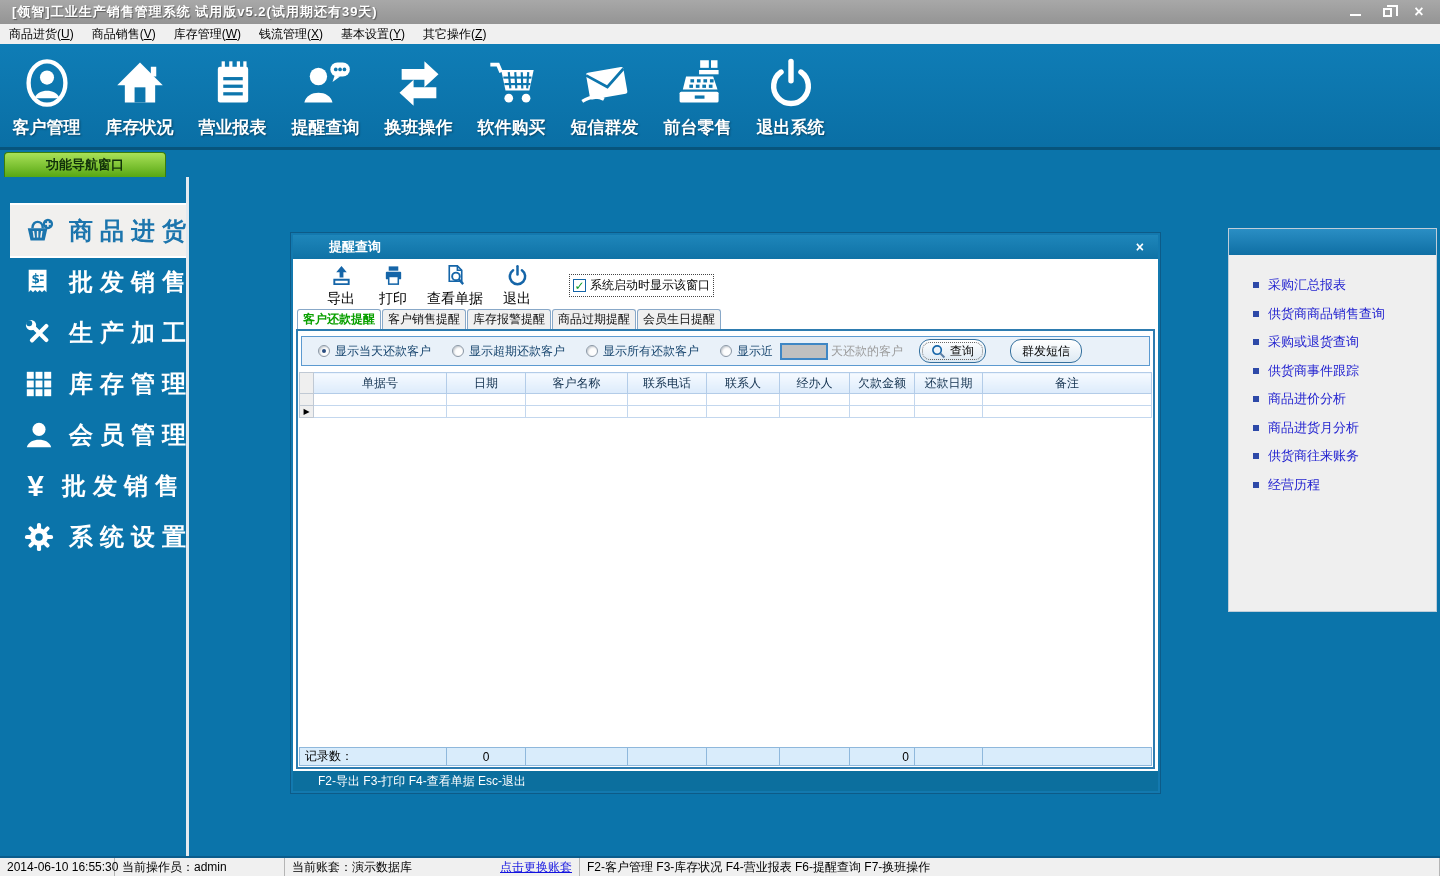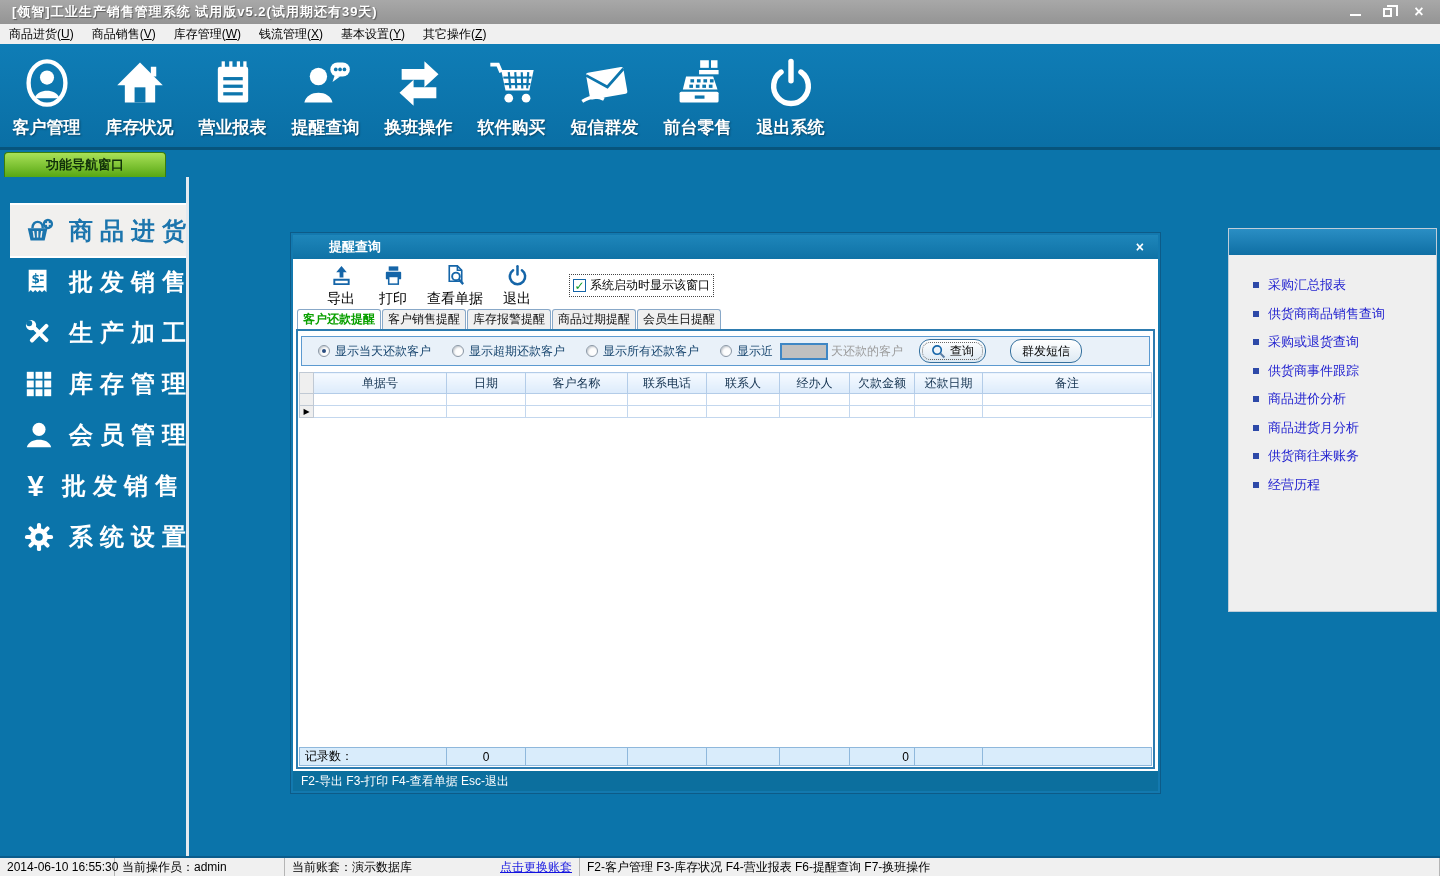--- a/index.html
+++ b/index.html
@@ -114,21 +114,21 @@
   table.grid th.sel, table.grid td.sel { background:#efefef; border-color:#c0c9d4; }
   table.grid td { border:1px solid #c3d7ee; height:12px; background:#fff; }
   td.indicator { text-align:center; font-size:8px; line-height:10px; color:#000; background:#efefef !important; }
   .filler { flex:1; background:#fff; min-height:0; }
   table.summary { margin:0 1px 1px; border-collapse:collapse; table-layout:fixed;
     width:calc(100% - 2px); font-size:12px; flex:none; }
   table.summary td { background:#d9ecfb; border:1px solid #8fb8dc; height:17px; padding:0 5px; }
   td.c-center { text-align:center; } td.c-right { text-align:right; }
 
   .dlg-footer { height:20px; flex:none; margin-top:2px; background:#0c6f9e; color:#fff;
-    font-size:12px; display:flex; align-items:center; padding-left:8px; }
+    font-size:12px; display:flex; align-items:center; padding-left:25px; }
 
   
   .statusbar { position:absolute; bottom:0; left:0; right:0; height:20px; background:#f0f0f0;
     border-top:2px solid #0a5c8c; display:flex; align-items:stretch; font-size:12px; color:#000; }
   .sb-panel { border-right:1px solid #b5b5b5; display:flex; align-items:center; padding:0 7px; white-space:nowrap; }
   .sb-time { width:115px; } .sb-op { width:170px; }
   .sb-acct { width:295px; justify-content:space-between; }
   .sb-keys { flex:1; }
   .sb-link { color:#1414e0; text-decoration:underline; cursor:pointer; }
 </style>

